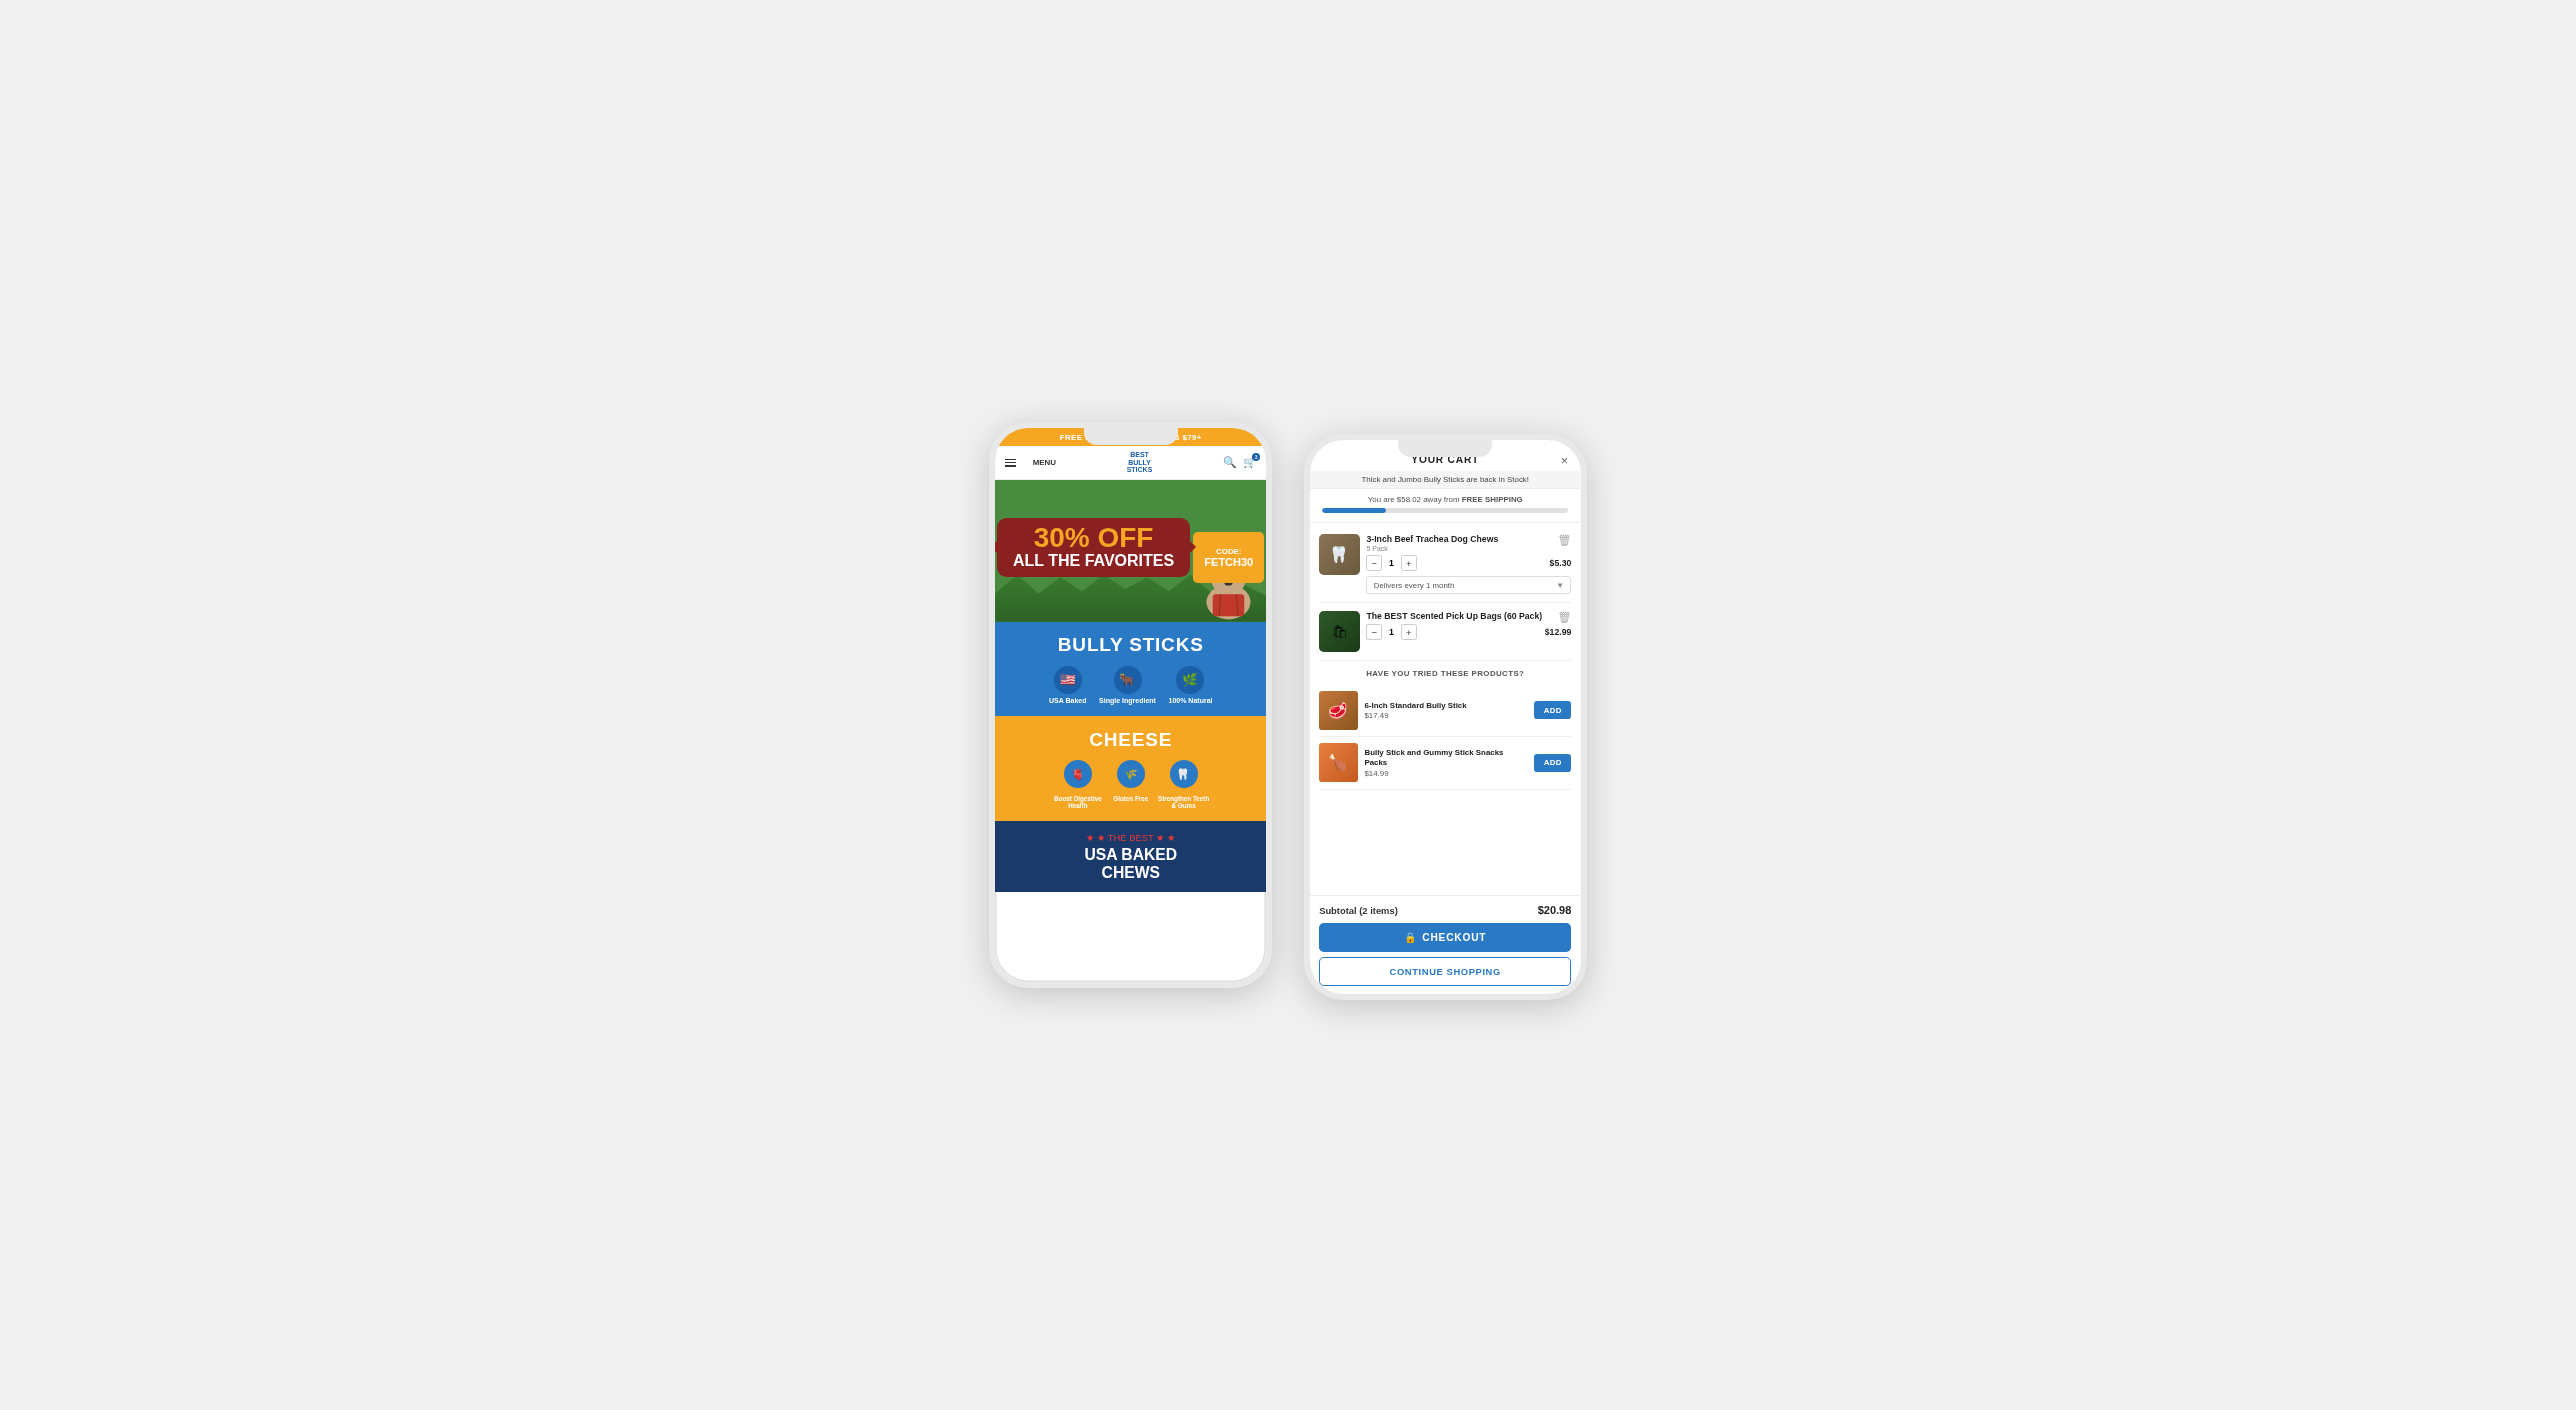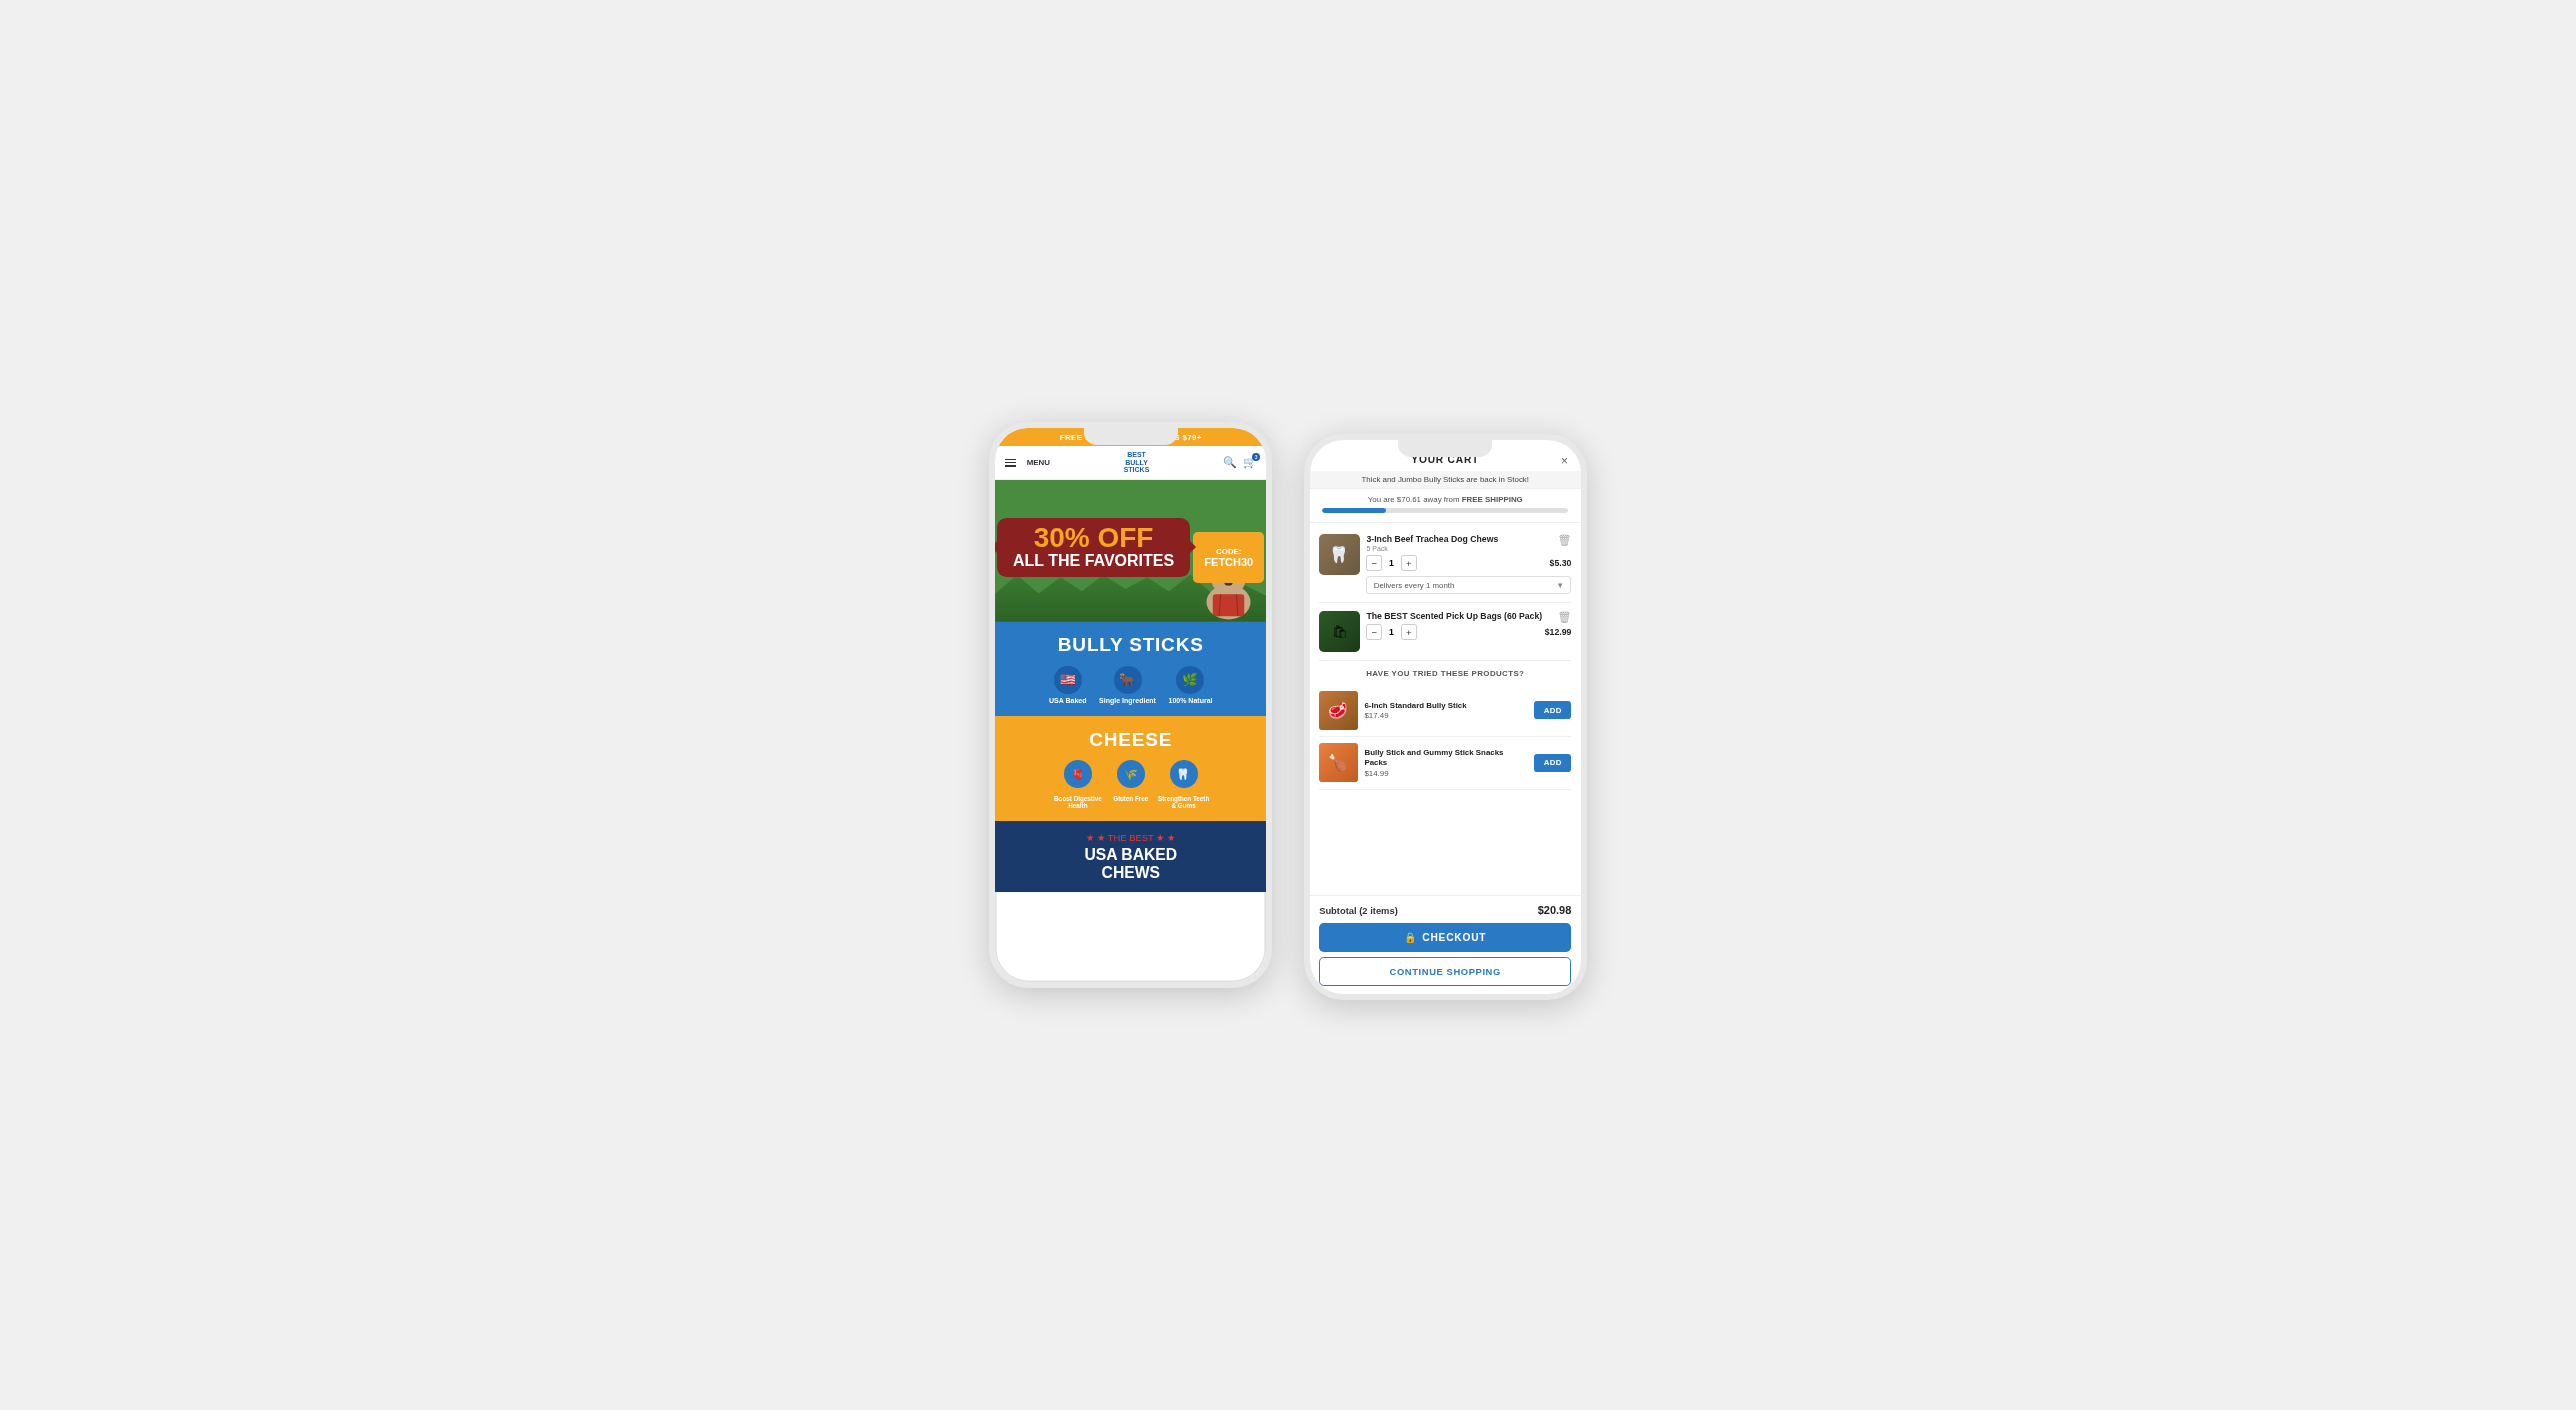--- a/index.html
+++ b/index.html
@@ -68,21 +68,21 @@
       display: flex;
       align-items: center;
       justify-content: space-between;
       padding: 4.7px 9.4px;
       background: #fff;
       border-bottom: 0.8px solid #eee;
     }
     .nav-menu {
       display: flex;
       align-items: center;
-      gap: 11px;
+      gap: 17px;
       font-size: 7.9px;
       font-weight: 600;
       color: #333;
     }
     .hamburger-lines {
       display: flex;
       flex-direction: column;
       gap: 1.6px;
     }
     .hamburger-lines span {
@@ -735,21 +735,21 @@
 
         <div class="cart-header">
           <div class="cart-title">YOUR CART</div>
           <div class="cart-close">×</div>
         </div>
 
         <div class="cart-back-in-stock">Thick and Jumbo Bully Sticks are back in Stock!</div>
 
         <div class="cart-shipping-bar">
           <div class="cart-shipping-text">
-            <span>You are $70.61 away from</span>
+            <span>You are $58.02 away from</span>
             <strong>FREE SHIPPING</strong>
           </div>
           <div class="progress-bar-bg">
             <div class="progress-bar-fill" style="width: 26%"></div>
           </div>
         </div>
         <div class="cart-divider"></div>
 
         <div class="cart-body">
 

